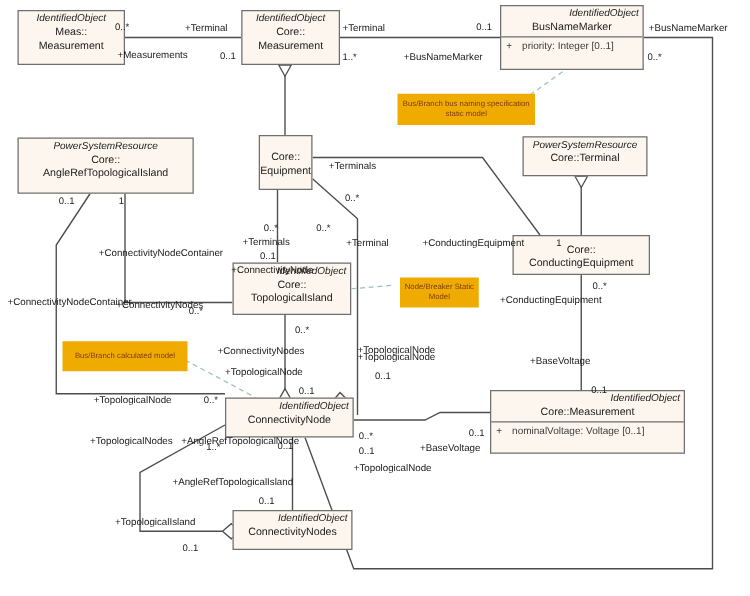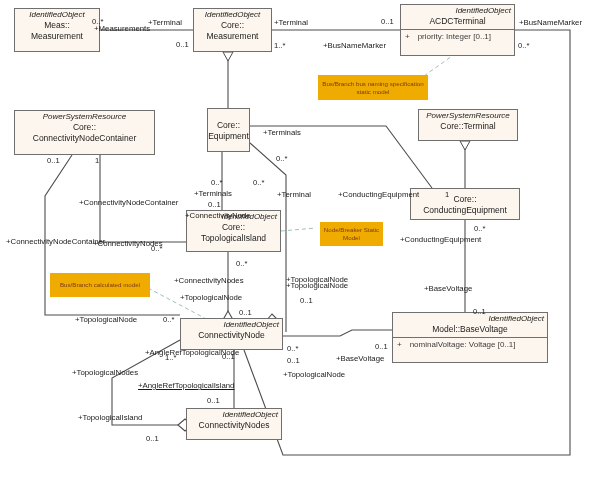--- a/index.html
+++ b/index.html
@@ -95,35 +95,35 @@
     <div class="uml-head">
       <div class="stereo ctr">IdentifiedObject</div>
       <div class="cname">Core::</div>
       <div class="cname">Measurement</div>
     </div>
   </div>
 
   <div class="uml-box" style="left:400px;top:4px;width:115px;height:52px;">
     <div class="uml-head" style="padding-bottom:2px;">
       <div class="stereo">IdentifiedObject</div>
-      <div class="cname">ACDCTerminal</div>
+      <div class="cname">BusNameMarker</div>
     </div>
     <div class="attr-sep">
       <div class="attr-row">
         <span class="attr-vis">+</span>
         <span>priority: Integer [0..1]</span>
       </div>
     </div>
   </div>
 
   <div class="uml-box" style="left:14px;top:110px;width:141px;height:45px;">
     <div class="uml-head">
       <div class="stereo ctr">PowerSystemResource</div>
       <div class="cname">Core::</div>
-      <div class="cname">ConnectivityNodeContainer</div>
+      <div class="cname">AngleRefTopologicalIsland</div>
     </div>
   </div>
 
   <div class="uml-box" style="left:207px;top:108px;width:43px;height:44px;justify-content:center;">
     <div class="uml-head">
       <div class="cname">Core::</div>
       <div class="cname">Equipment</div>
     </div>
   </div>
 
@@ -152,21 +152,21 @@
   <div class="uml-box" style="left:180px;top:318px;width:103px;height:32px;">
     <div class="uml-head">
       <div class="stereo">IdentifiedObject</div>
       <div class="cname">ConnectivityNode</div>
     </div>
   </div>
 
   <div class="uml-box" style="left:392px;top:312px;width:156px;height:51px;">
     <div class="uml-head" style="padding-bottom:2px;">
       <div class="stereo">IdentifiedObject</div>
-      <div class="cname">Model::BaseVoltage</div>
+      <div class="cname">Core::Measurement</div>
     </div>
     <div class="attr-sep">
       <div class="attr-row">
         <span class="attr-vis">+</span>
         <span>nominalVoltage: Voltage [0..1]</span>
       </div>
     </div>
   </div>
 
   <div class="uml-box" style="left:186px;top:408px;width:96px;height:32px;">
@@ -180,21 +180,21 @@
     <span>Bus/Branch bus naming specification static model</span>
   </div>
   <div class="note" style="left:320px;top:222px;width:63px;height:24px;">
     <span>Node/Breaker Static Model</span>
   </div>
   <div class="note" style="left:50px;top:273px;width:100px;height:24px;">
     <span>Bus/Branch calculated model</span>
   </div>
 
   <div class="lbl" style="left:148px;top:18px;">+Terminal</div>
-  <div class="lbl" style="left:94px;top:24px;">+Measurements</div>
+  <div class="lbl" style="left:94px;top:39px;">+Measurements</div>
   <div class="lbl" style="left:274px;top:18px;">+Terminal</div>
   <div class="lbl" style="left:323px;top:41px;">+BusNameMarker</div>
   <div class="lbl" style="left:519px;top:18px;">+BusNameMarker</div>
 
   <div class="lbl" style="left:263px;top:128px;">+Terminals</div>
   <div class="lbl" style="left:194px;top:189px;">+Terminals</div>
   <div class="lbl" style="left:277px;top:190px;">+Terminal</div>
 
   <div class="lbl" style="left:79px;top:198px;">+ConnectivityNodeContainer</div>
   <div class="lbl" style="left:185px;top:211px;">+ConnectivityNode</div>
@@ -207,24 +207,24 @@
   <div class="lbl" style="left:174px;top:276px;">+ConnectivityNodes</div>
   <div class="lbl" style="left:180px;top:293px;">+TopologicalNode</div>
   <div class="lbl" style="left:286px;top:281px;">+TopologicalNode</div>
   <div class="lbl" style="left:75px;top:315px;">+TopologicalNode</div>
 
   <div class="lbl" style="left:286px;top:275px;">+TopologicalNode</div>
 
   <div class="lbl" style="left:424px;top:284px;">+BaseVoltage</div>
   <div class="lbl" style="left:336px;top:354px;">+BaseVoltage</div>
 
-  <div class="lbl" style="left:72px;top:368px;text-align:center;">+TopologicalNodes</div>
+  <div class="lbl" style="left:72px;top:348px;text-align:center;">+TopologicalNodes</div>
   <div class="lbl" style="left:145px;top:348px;">+AngleRefTopologicalNode</div>
-  <div class="lbl" style="left:138px;top:381px;text-decoration:underline;">+AngleRefTopologicalIsland</div>
-  <div class="lbl" style="left:78px;top:413px;">+TopologicalIsland</div>
+  <div class="lbl" style="left:138px;top:381px;">+AngleRefTopologicalIsland</div>
+  <div class="lbl" style="left:92px;top:413px;">+TopologicalIsland</div>
   <div class="lbl" style="left:283px;top:370px;">+TopologicalNode</div>
 
   <div class="mult" style="left:92px;top:17px;">0..*</div>
   <div class="mult" style="left:176px;top:40px;">0..1</div>
   <div class="mult" style="left:381px;top:17px;">0..1</div>
   <div class="mult" style="left:274px;top:41px;">1..*</div>
   <div class="mult" style="left:518px;top:41px;">0..*</div>
 
   <div class="mult" style="left:47px;top:156px;">0..1</div>
   <div class="mult" style="left:95px;top:156px;">1</div>

